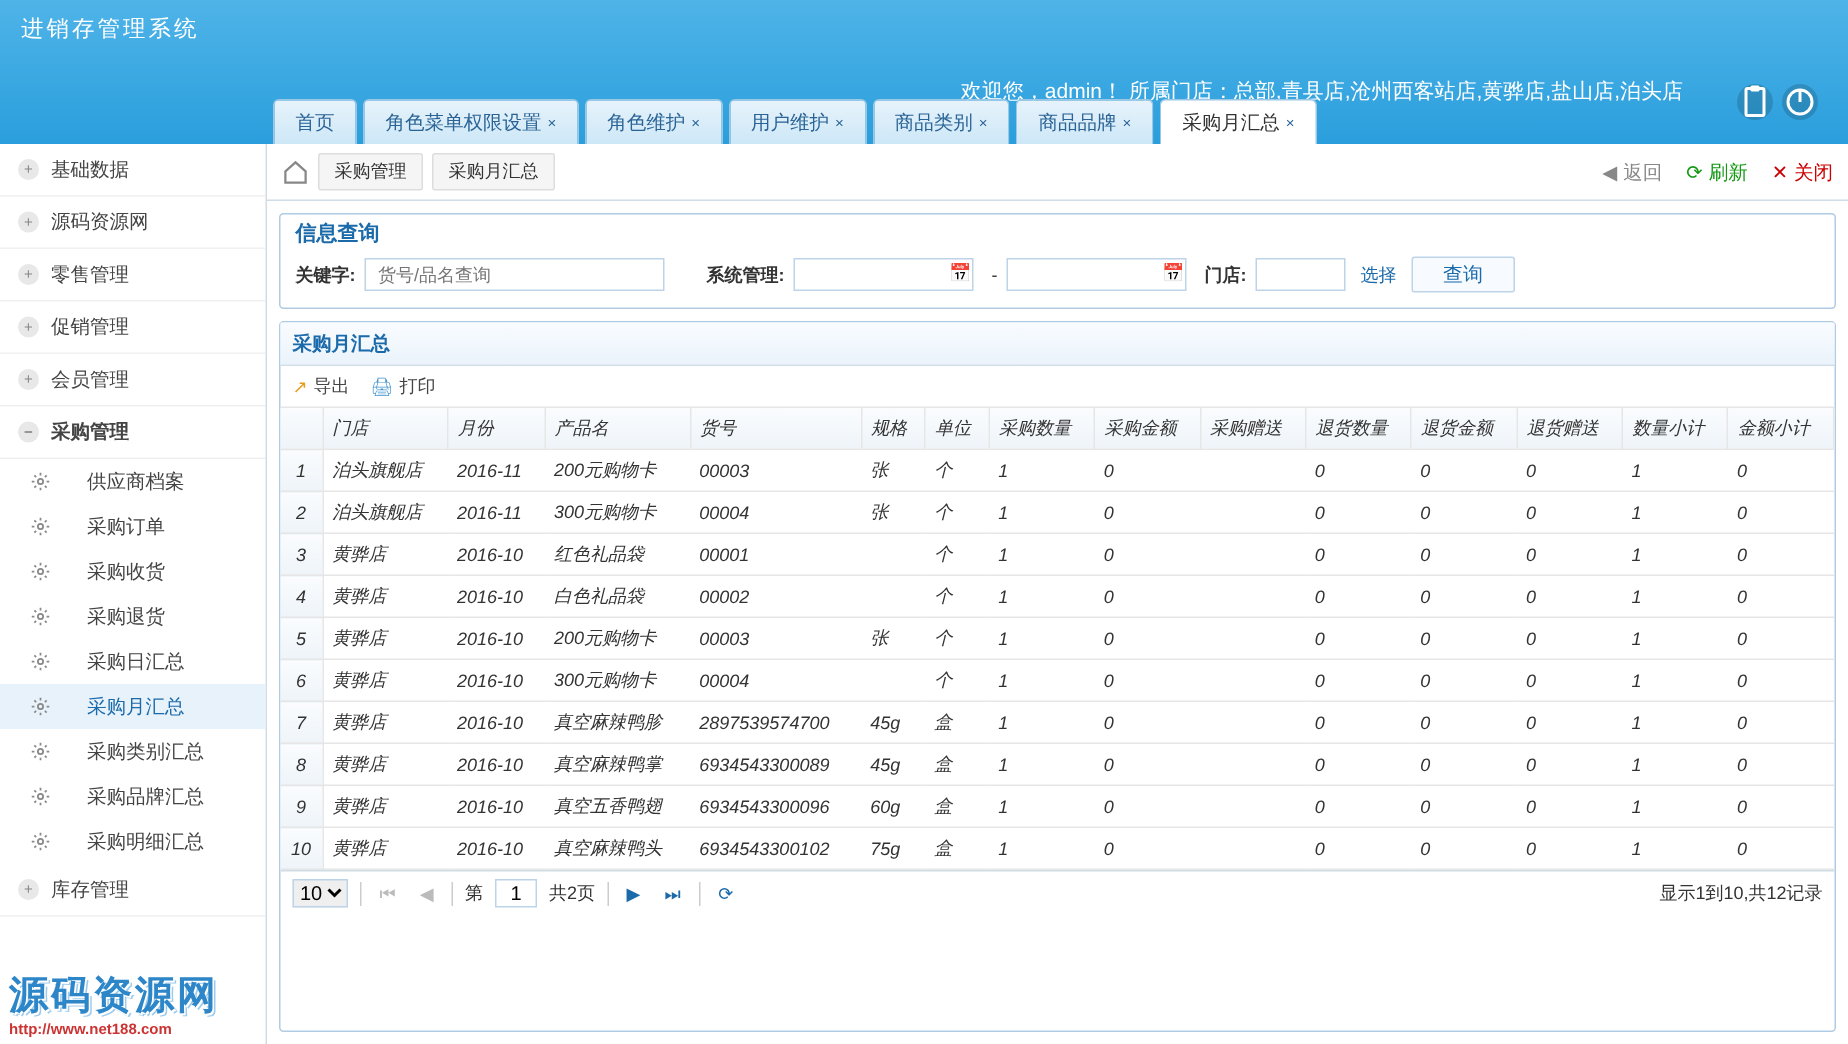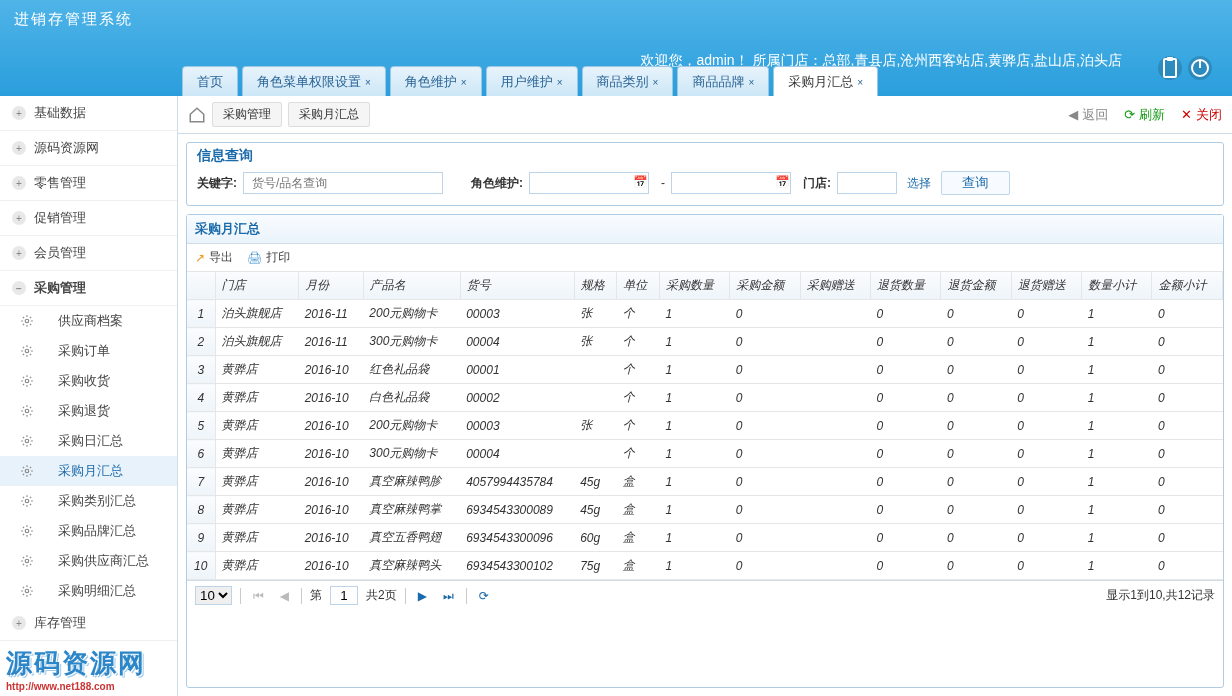--- a/index.html
+++ b/index.html
@@ -201,27 +201,20 @@
               <path d="M12 2v3M12 19v3M2 12h3M19 12h3M5 5l2 2M17 17l2 2M19 5l-2 2M7 17l-2 2" stroke="#888" stroke-width="2"></path>
             </svg></span>
           <span>采购类别汇总</span>
         </div>
         <div class="sidebar-sub">
           <span class="gear"><svg viewBox="0 0 24 24">
               <circle cx="12" cy="12" r="3" fill="none" stroke="#888" stroke-width="2"></circle>
               <path d="M12 2v3M12 19v3M2 12h3M19 12h3M5 5l2 2M17 17l2 2M19 5l-2 2M7 17l-2 2" stroke="#888" stroke-width="2"></path>
             </svg></span>
           <span>采购品牌汇总</span>
-        </div>
-        <div class="sidebar-sub">
-          <span class="gear"><svg viewBox="0 0 24 24">
-              <circle cx="12" cy="12" r="3" fill="none" stroke="#888" stroke-width="2"></circle>
-              <path d="M12 2v3M12 19v3M2 12h3M19 12h3M5 5l2 2M17 17l2 2M19 5l-2 2M7 17l-2 2" stroke="#888" stroke-width="2"></path>
-            </svg></span>
-          <span>采购供应商汇总</span>
         </div>
         <div class="sidebar-sub">
           <span class="gear"><svg viewBox="0 0 24 24">
               <circle cx="12" cy="12" r="3" fill="none" stroke="#888" stroke-width="2"></circle>
               <path d="M12 2v3M12 19v3M2 12h3M19 12h3M5 5l2 2M17 17l2 2M19 5l-2 2M7 17l-2 2" stroke="#888" stroke-width="2"></path>
             </svg></span>
           <span>采购明细汇总</span>
         </div>
         <div class="sidebar-item">
           <span class="plus">+</span>
@@ -251,21 +244,21 @@
             </span>
         </div>
       </div>
 
       <div class="filterbox">
         <h3>信息查询</h3>
         <div class="filter-row">
           <label>关键字:</label>
           <input class="kwinput" placeholder="货号/品名查询" style="">
           <span style="width:16px"></span>
-          <label>角色维护:</label>
+          <label>系统管理:</label>
           <input class="dateinput" style="">
           <span class="cal">📅</span>
           <span>-</span>
           <input class="dateinput" style="">
           <span class="cal">📅</span>
           <label>门店:</label>
           <input class="shopinput" style="">
           <span class="linkbtn">选择</span>
           <button class="btn">查询</button>
         </div>
@@ -404,21 +397,21 @@
                 <td>0</td>
                 <td>0</td>
                 <td>1</td>
                 <td>0</td>
               </tr>
               <tr>
                 <td class="rownum">7</td>
                 <td>黄骅店</td>
                 <td>2016-10</td>
                 <td>真空麻辣鸭胗</td>
-                <td>4057994435784</td>
+                <td>2897539574700</td>
                 <td>45g</td>
                 <td>盒</td>
                 <td>1</td>
                 <td>0</td>
                 <td></td>
                 <td>0</td>
                 <td>0</td>
                 <td>0</td>
                 <td>1</td>
                 <td>0</td>

